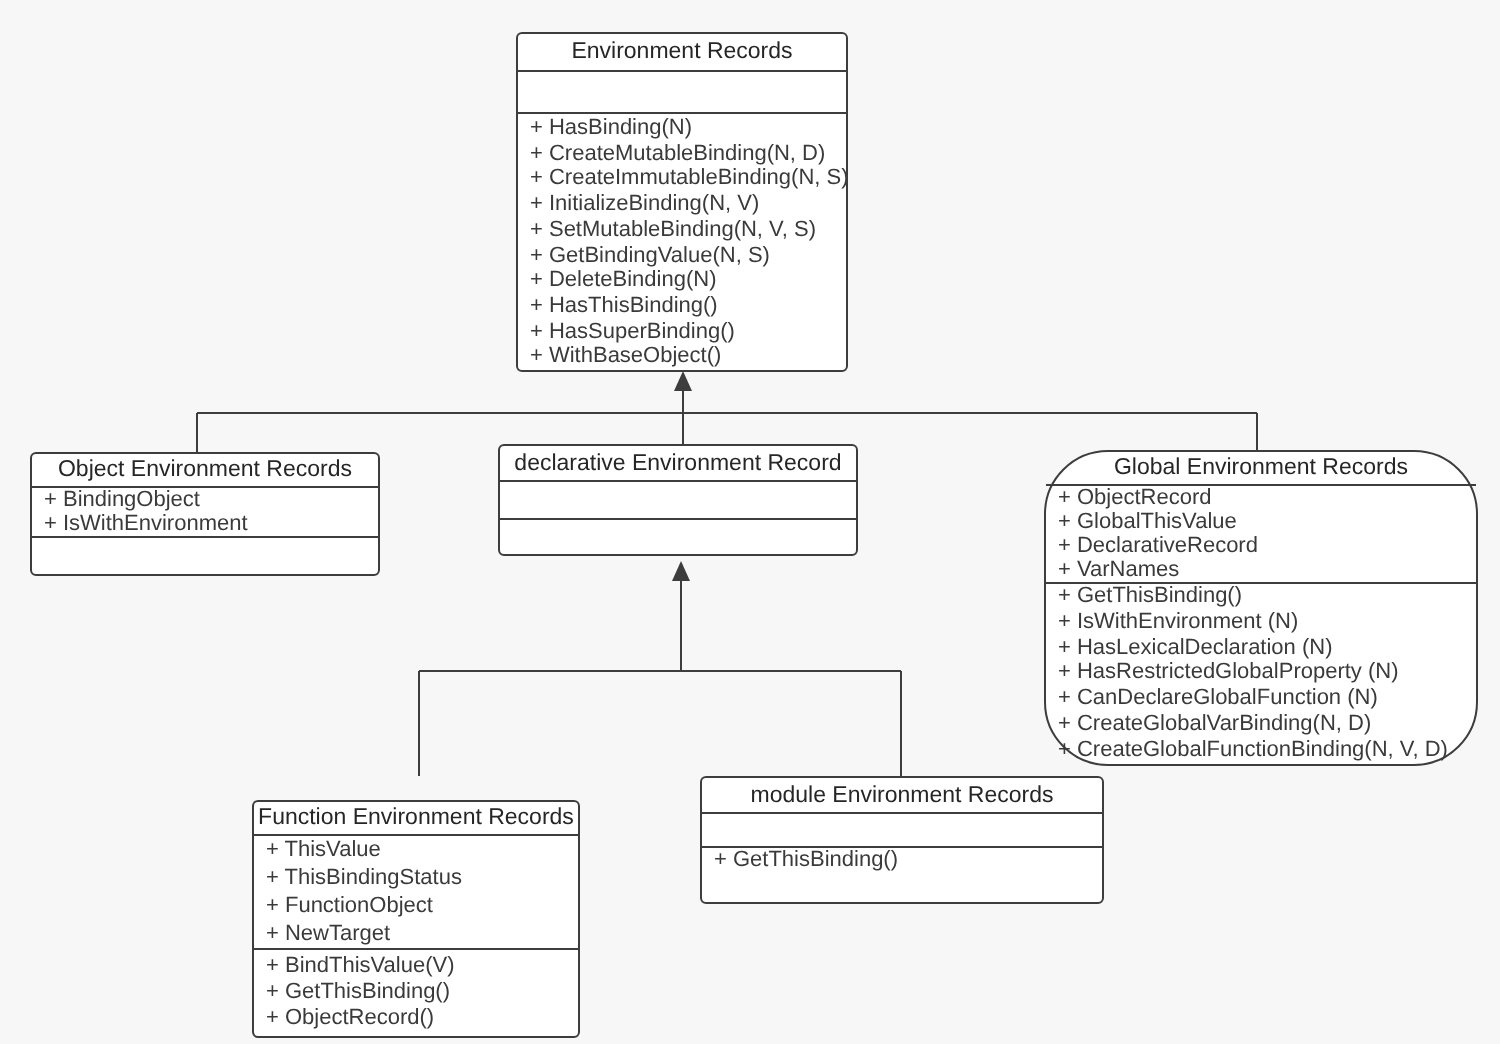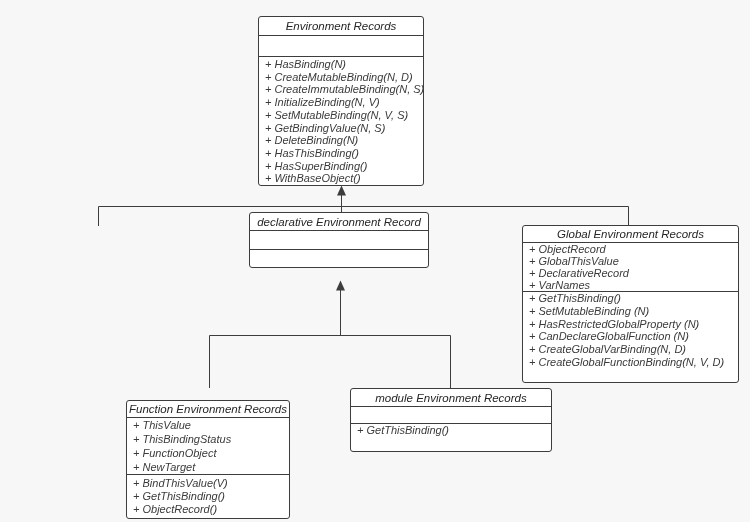--- a/index.html
+++ b/index.html
@@ -3,21 +3,20 @@
 <meta charset="utf-8">
 <style>
   html, body { margin: 0; padding: 0; background: #f7f7f7; }
   .canvas {
     position: relative;
     width: 750px;
     height: 522px;
     background: #f7f7f7;
     font-family: "Liberation Sans", sans-serif;
     overflow: hidden;
-    font-style: italic;
   }
   .connectors { position: absolute; left: 0; top: 0; }
   .connectors path { stroke: #3d3d3d; stroke-width: 1; fill: none; }
   .connectors polygon { fill: #3d3d3d; stroke: none; }
   .uml-box {
     position: absolute;
     background: #ffffff;
     border: 1px solid #3d3d3d;
     border-radius: 3px;
     box-sizing: border-box;
@@ -79,38 +78,47 @@
       <div class="member">+ InitializeBinding(N, V)</div>
       <div class="member">+ SetMutableBinding(N, V, S)</div>
       <div class="member">+ GetBindingValue(N, S)</div>
       <div class="member">+ DeleteBinding(N)</div>
       <div class="member">+ HasThisBinding()</div>
       <div class="member">+ HasSuperBinding()</div>
       <div class="member">+ WithBaseObject()</div>
     </div>
   </div>
 
+  <div class="uml-box" style="left:15px; top:226px; width:175px; height:62px;">
+    <div class="uml-title" style="height:16px;">Object Environment Records</div>
+    <div class="uml-attrs" style="height:24px; line-height:12px;">
+      <div class="member">+ BindingObject</div>
+      <div class="member">+ IsWithEnvironment</div>
+    </div>
+    <div class="uml-methods"></div>
+  </div>
 
-  <div class="uml-box" style="left:249px; top:212px; width:180px; height:56px;">
+  <div class="uml-box" style="left:249px; top:222px; width:180px; height:56px;">
     <div class="uml-title" style="height:17px;">declarative Environment Record</div>
     <div class="uml-attrs" style="height:18px;"></div>
     <div class="uml-methods"></div>
   </div>
 
-  <div class="uml-box" style="left:522px; top:225px; width:217px; height:158px;">
+  <div class="uml-box" style="left:522px; top:225px; width:217px; height:158px;border-radius:32px;">
     <div class="uml-title" style="height:16px;">Global Environment Records</div>
     <div class="uml-attrs" style="height:48px; line-height:12px;">
       <div class="member">+ ObjectRecord</div>
       <div class="member">+ GlobalThisValue</div>
       <div class="member">+ DeclarativeRecord</div>
       <div class="member">+ VarNames</div>
     </div>
     <div class="uml-methods" style="line-height:12.8px;">
       <div class="member">+ GetThisBinding()</div>
-      <div class="member">+ SetMutableBinding (N)</div>
+      <div class="member">+ IsWithEnvironment (N)</div>
+      <div class="member">+ HasLexicalDeclaration (N)</div>
       <div class="member">+ HasRestrictedGlobalProperty (N)</div>
       <div class="member">+ CanDeclareGlobalFunction (N)</div>
       <div class="member">+ CreateGlobalVarBinding(N, D)</div>
       <div class="member">+ CreateGlobalFunctionBinding(N, V, D)</div>
     </div>
   </div>
 
   <div class="uml-box" style="left:126px; top:400px; width:164px; height:119px;">
     <div class="uml-title" style="height:16px;">Function Environment Records</div>
     <div class="uml-attrs" style="height:56px; line-height:14px;">

